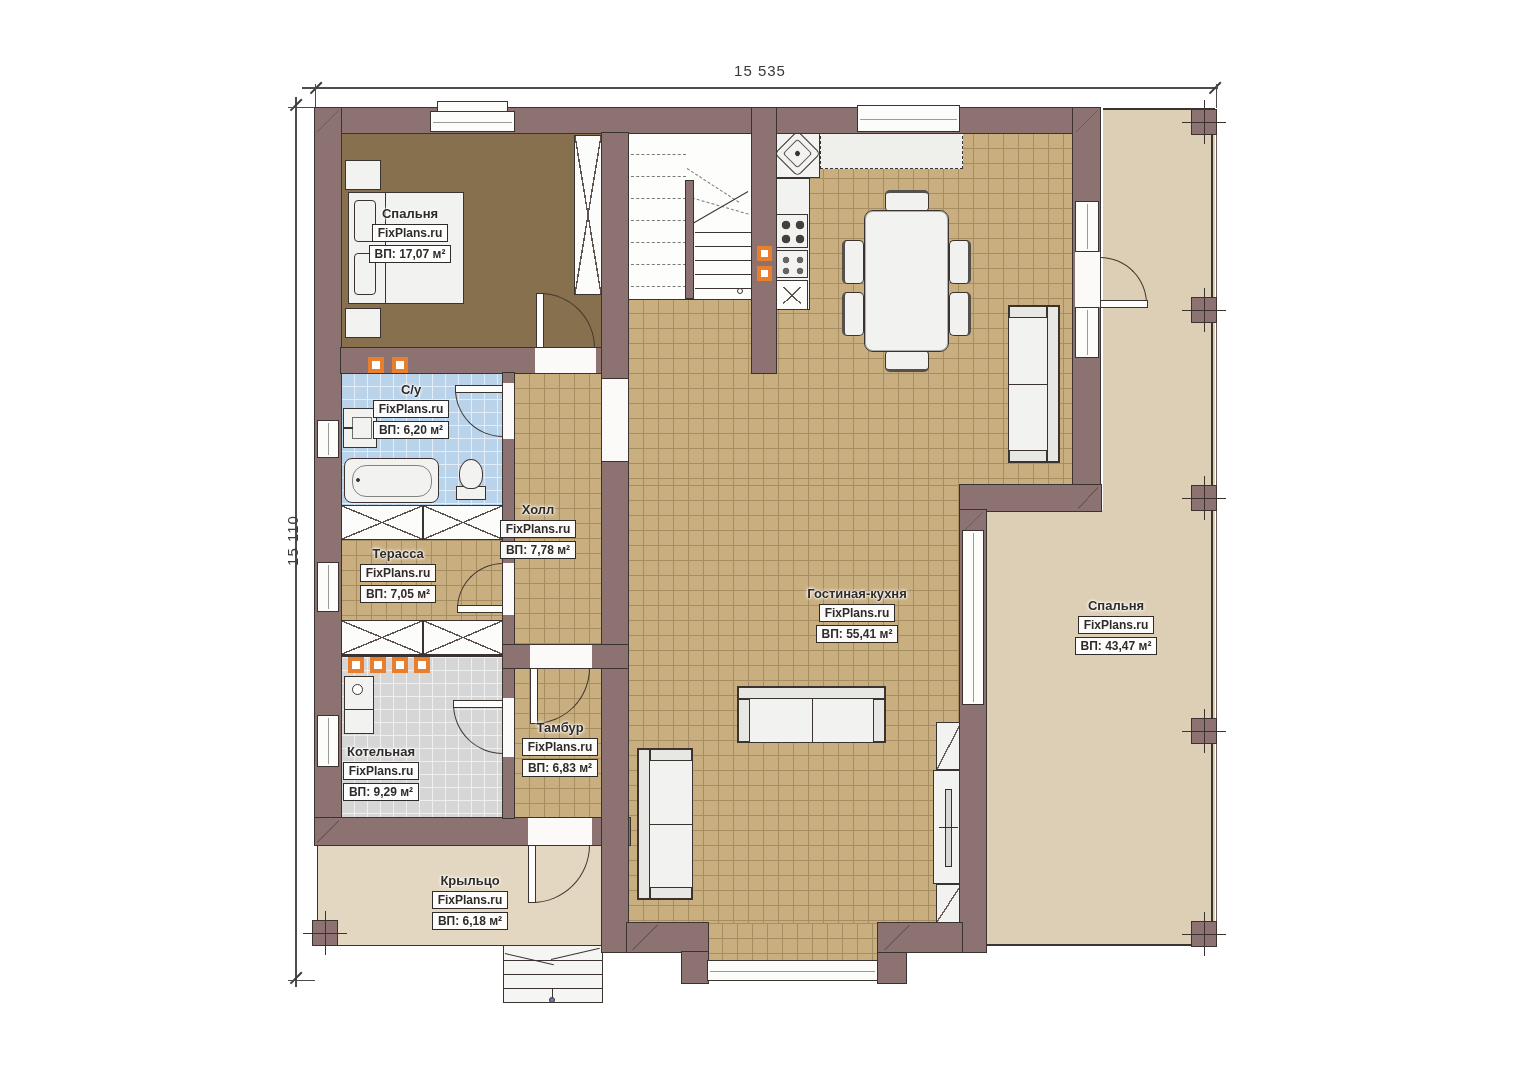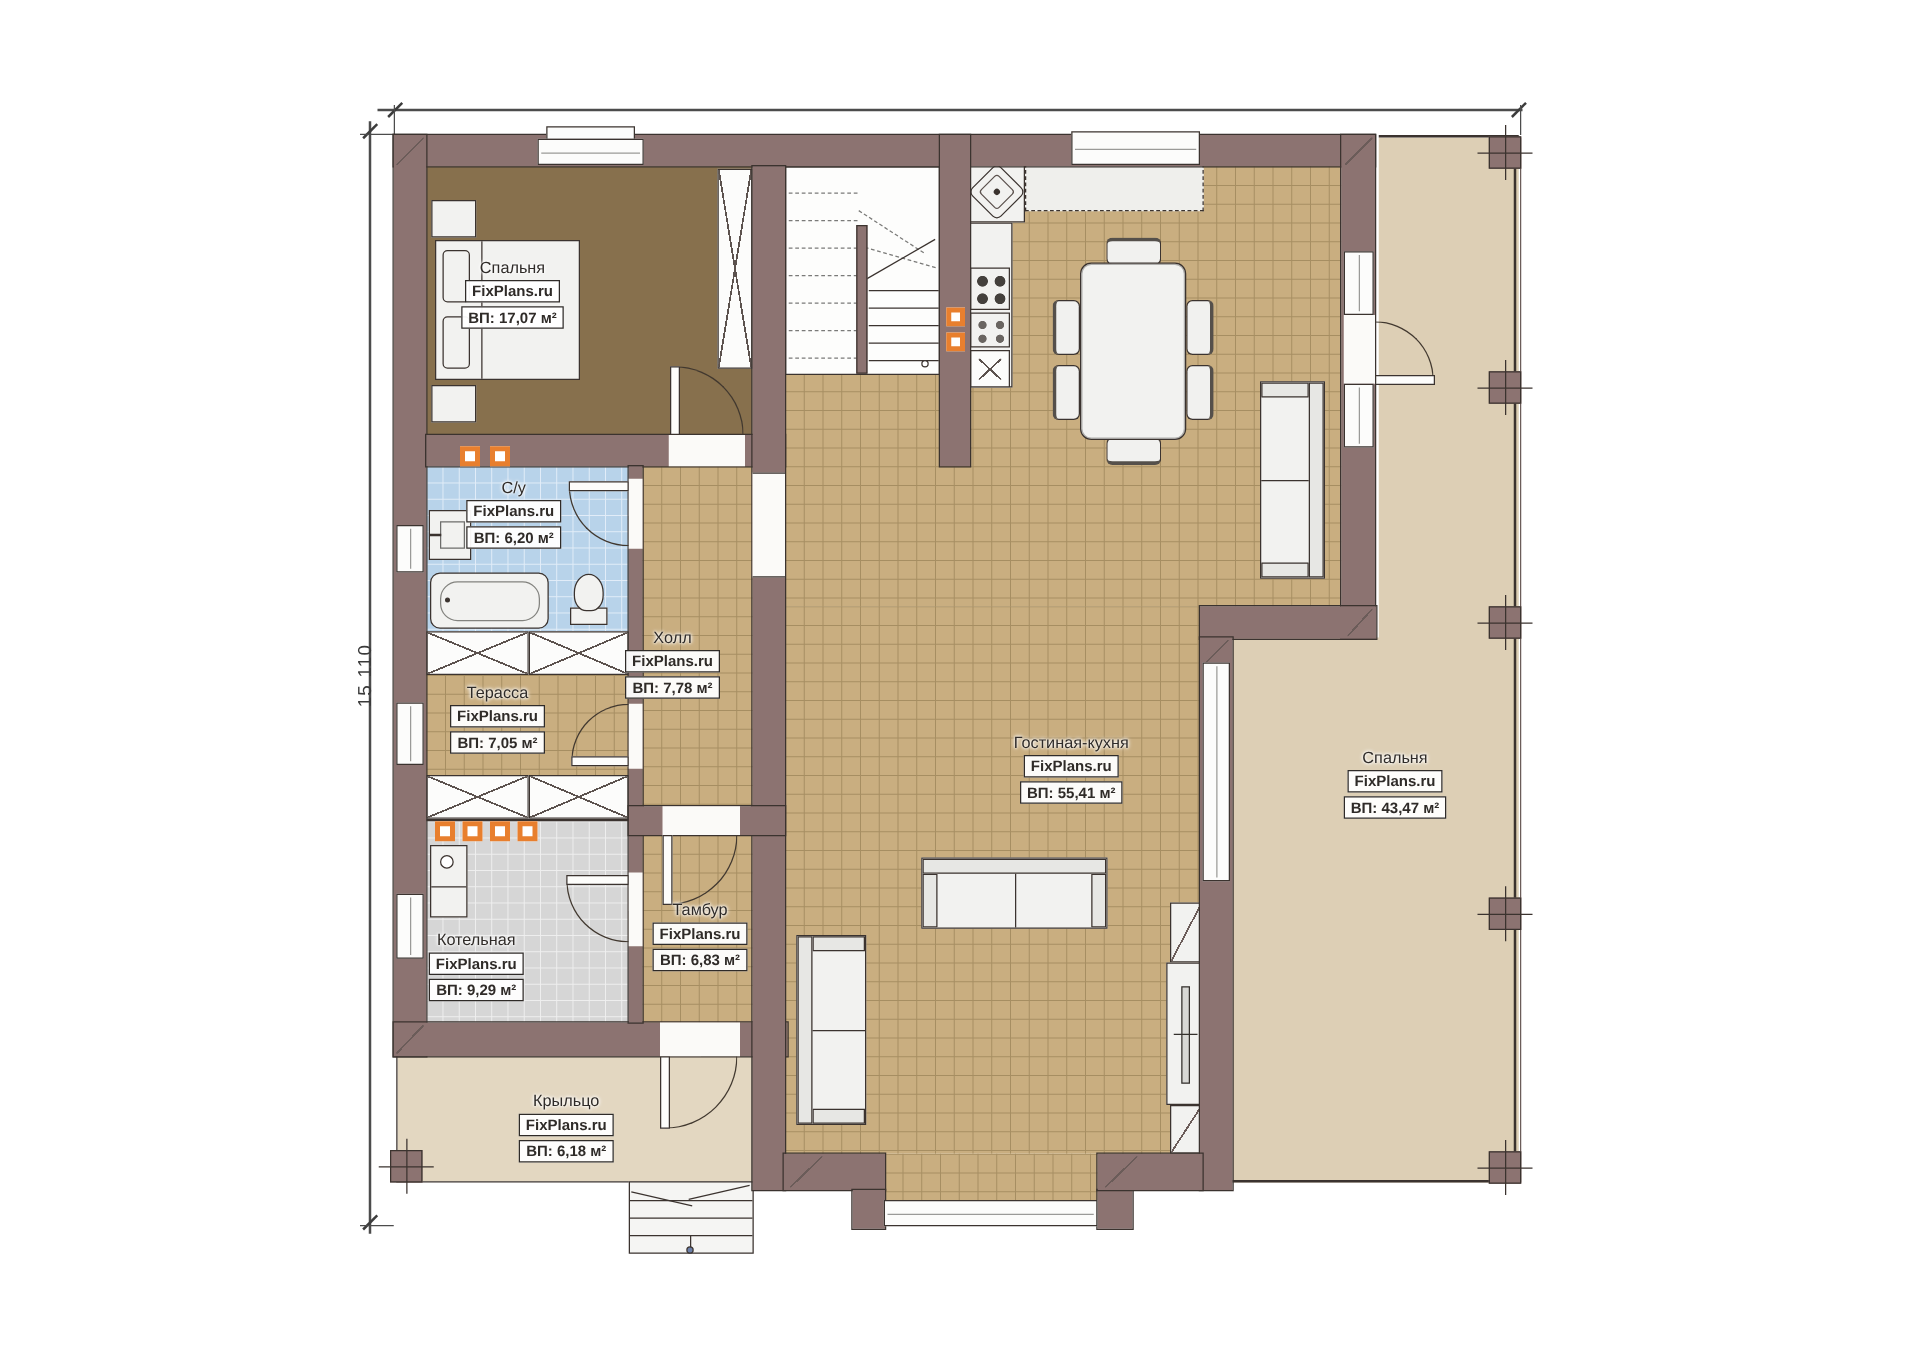--- a/index.html
+++ b/index.html
@@ -37,36 +37,37 @@
   .heater{background:#fff;border:4px solid var(--accent-orange,#e87f2e);width:16px;height:16px;}
   .post{background:var(--wall,#8c7371);border:1.5px solid var(--line,#3b332f);}
   .post::before{content:"";position:absolute;left:-10px;right:-10px;top:50%;height:1px;background:#3b332f;}
   .post::after{content:"";position:absolute;top:-10px;bottom:-10px;left:50%;width:1px;background:#3b332f;}
   .dline{background:#4c4c4c;}
   .tick{background:#3c3c3c;transform:rotate(-45deg);}
   .dimtxt{font-size:15px;color:#3a3a3a;letter-spacing:1px;}
   .dashl{border-top:1.5px dashed #7a7a78;height:0;}
   .sline{background:#3b332f;height:1.3px;}
   .lblc{position:absolute;display:flex;flex-direction:column;align-items:center;width:170px;}
-  .rname{font-weight:400;font-size:13px;color:#2f2b28;white-space:nowrap;
+  .rname{font-weight:700;font-size:13px;color:#2f2b28;white-space:nowrap;
          text-shadow:0 0 2px #fff,0 0 3px #fff,0 0 4px #fff;}
   .bbox{border:1.7px solid #2f2b28;background:rgba(255,255,255,.95);padding:0 5px;
         font-weight:700;font-size:12px;line-height:16px;color:#2f2b28;margin-top:3px;white-space:nowrap;}
   .dot{border:1.3px solid #3b332f;border-radius:50%;background:#fff;}
 </style>
 </head>
 <body>
 
 <div class="stage">
 
   <div class="A dline" style="left:302px;top:87px;width:916px;height:1.5px"></div>
   <div class="A tick" style="left:308px;top:87px;width:16px;height:1.6px"></div>
   <div class="A tick" style="left:1207px;top:87px;width:16px;height:1.6px"></div>
   <div class="A dline" style="left:315px;top:84px;width:1px;height:24px"></div>
   <div class="A dline" style="left:1216px;top:84px;width:1px;height:24px"></div>
+  <div class="A dimtxt" style="left:302px;top:62px;width:916px;text-align:center">15 535</div>
 
   <div class="A dline" style="left:295px;top:97px;width:1.5px;height:890px"></div>
   <div class="A tick" style="left:288px;top:104px;width:16px;height:1.6px"></div>
   <div class="A tick" style="left:288px;top:977px;width:16px;height:1.6px"></div>
   <div class="A dline" style="left:288px;top:107px;width:27px;height:1px"></div>
   <div class="A dline" style="left:288px;top:980px;width:27px;height:1px"></div>
   <div class="A dimtxt" style="left:237px;top:532px;width:110px;text-align:center;transform:rotate(-90deg);transform-origin:center">15 110</div>
 
   <div class="A terr" style="left:1103px;top:110px;width:112px;height:402px"></div>
   <div class="A terr" style="left:986px;top:510px;width:229px;height:436px"></div>
@@ -318,19 +319,19 @@
   <div class="lblc" style="left:772px;top:586px">
     <div class="rname">Гостиная-кухня</div>
     <div class="bbox">FixPlans.ru</div>
     <div class="bbox">ВП: 55,41 м²</div>
   </div>
   <div class="lblc" style="left:1031px;top:598px">
     <div class="rname">Спальня</div>
     <div class="bbox">FixPlans.ru</div>
     <div class="bbox">ВП: 43,47 м²</div>
   </div>
-  <div class="lblc" style="left:368px;top:873px">
+  <div class="lblc" style="left:385px;top:873px">
     <div class="rname">Крыльцо</div>
     <div class="bbox">FixPlans.ru</div>
     <div class="bbox">ВП: 6,18 м²</div>
   </div>
 
 </div>
 
 </body></html>

